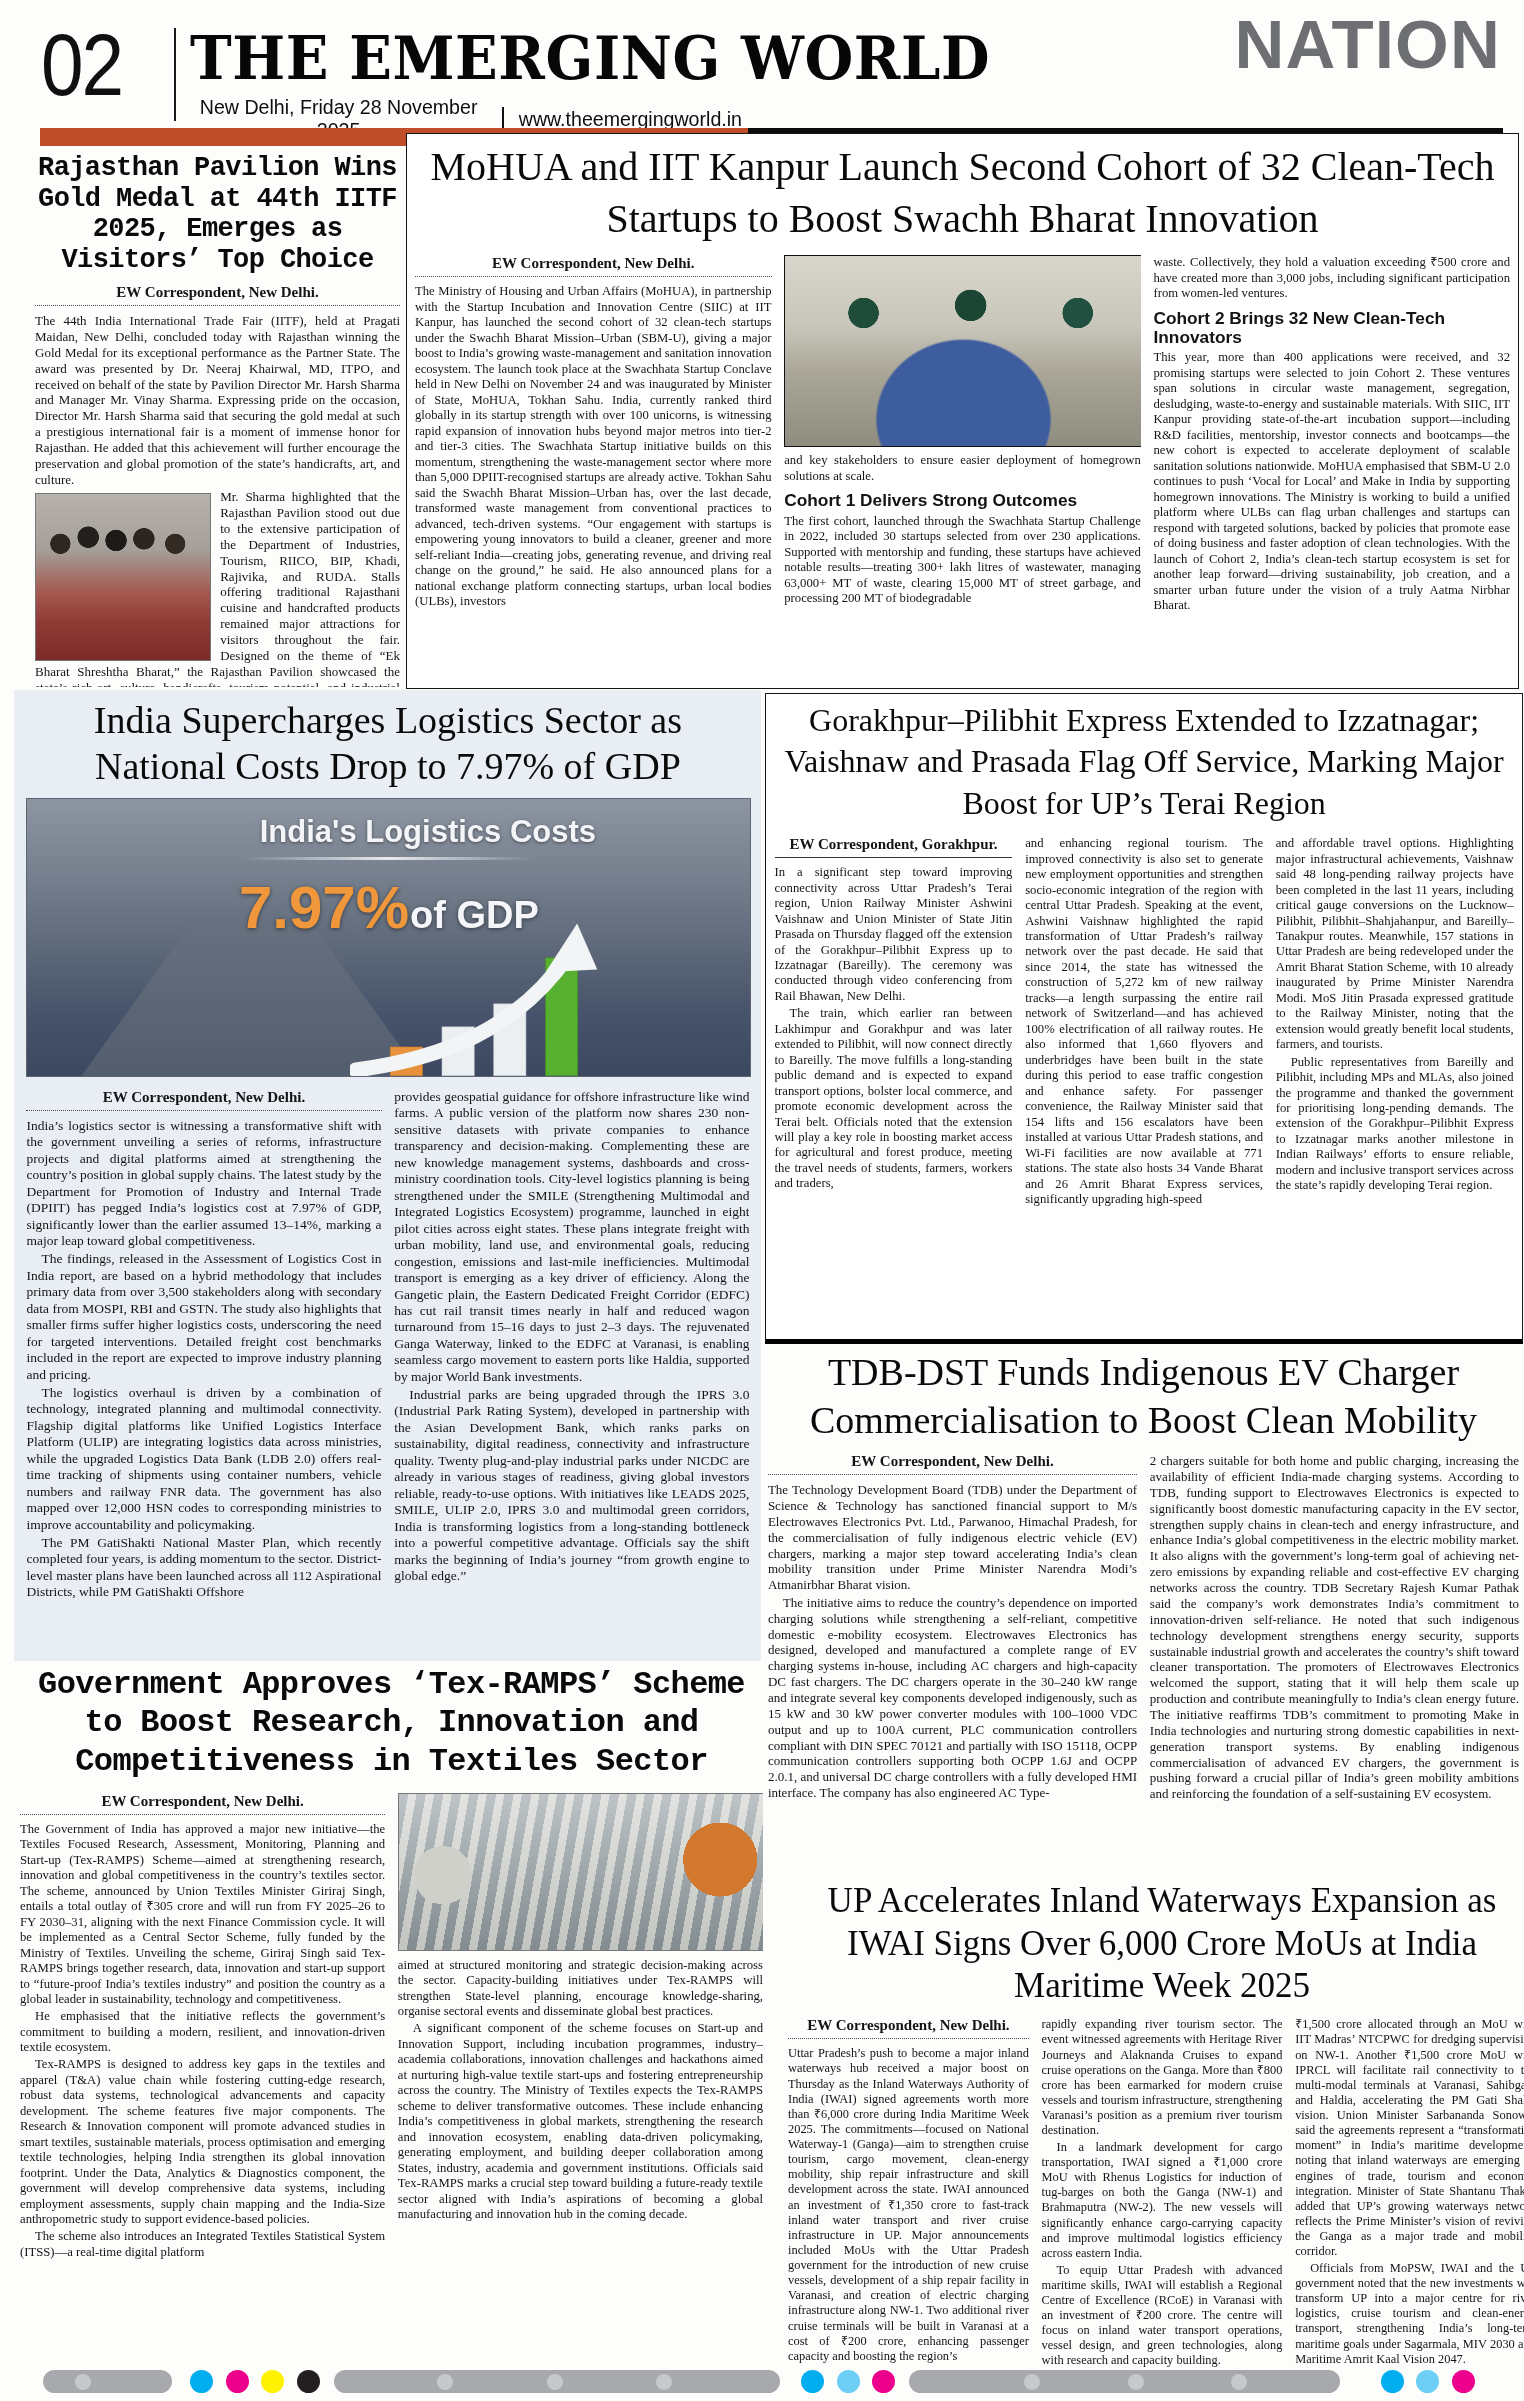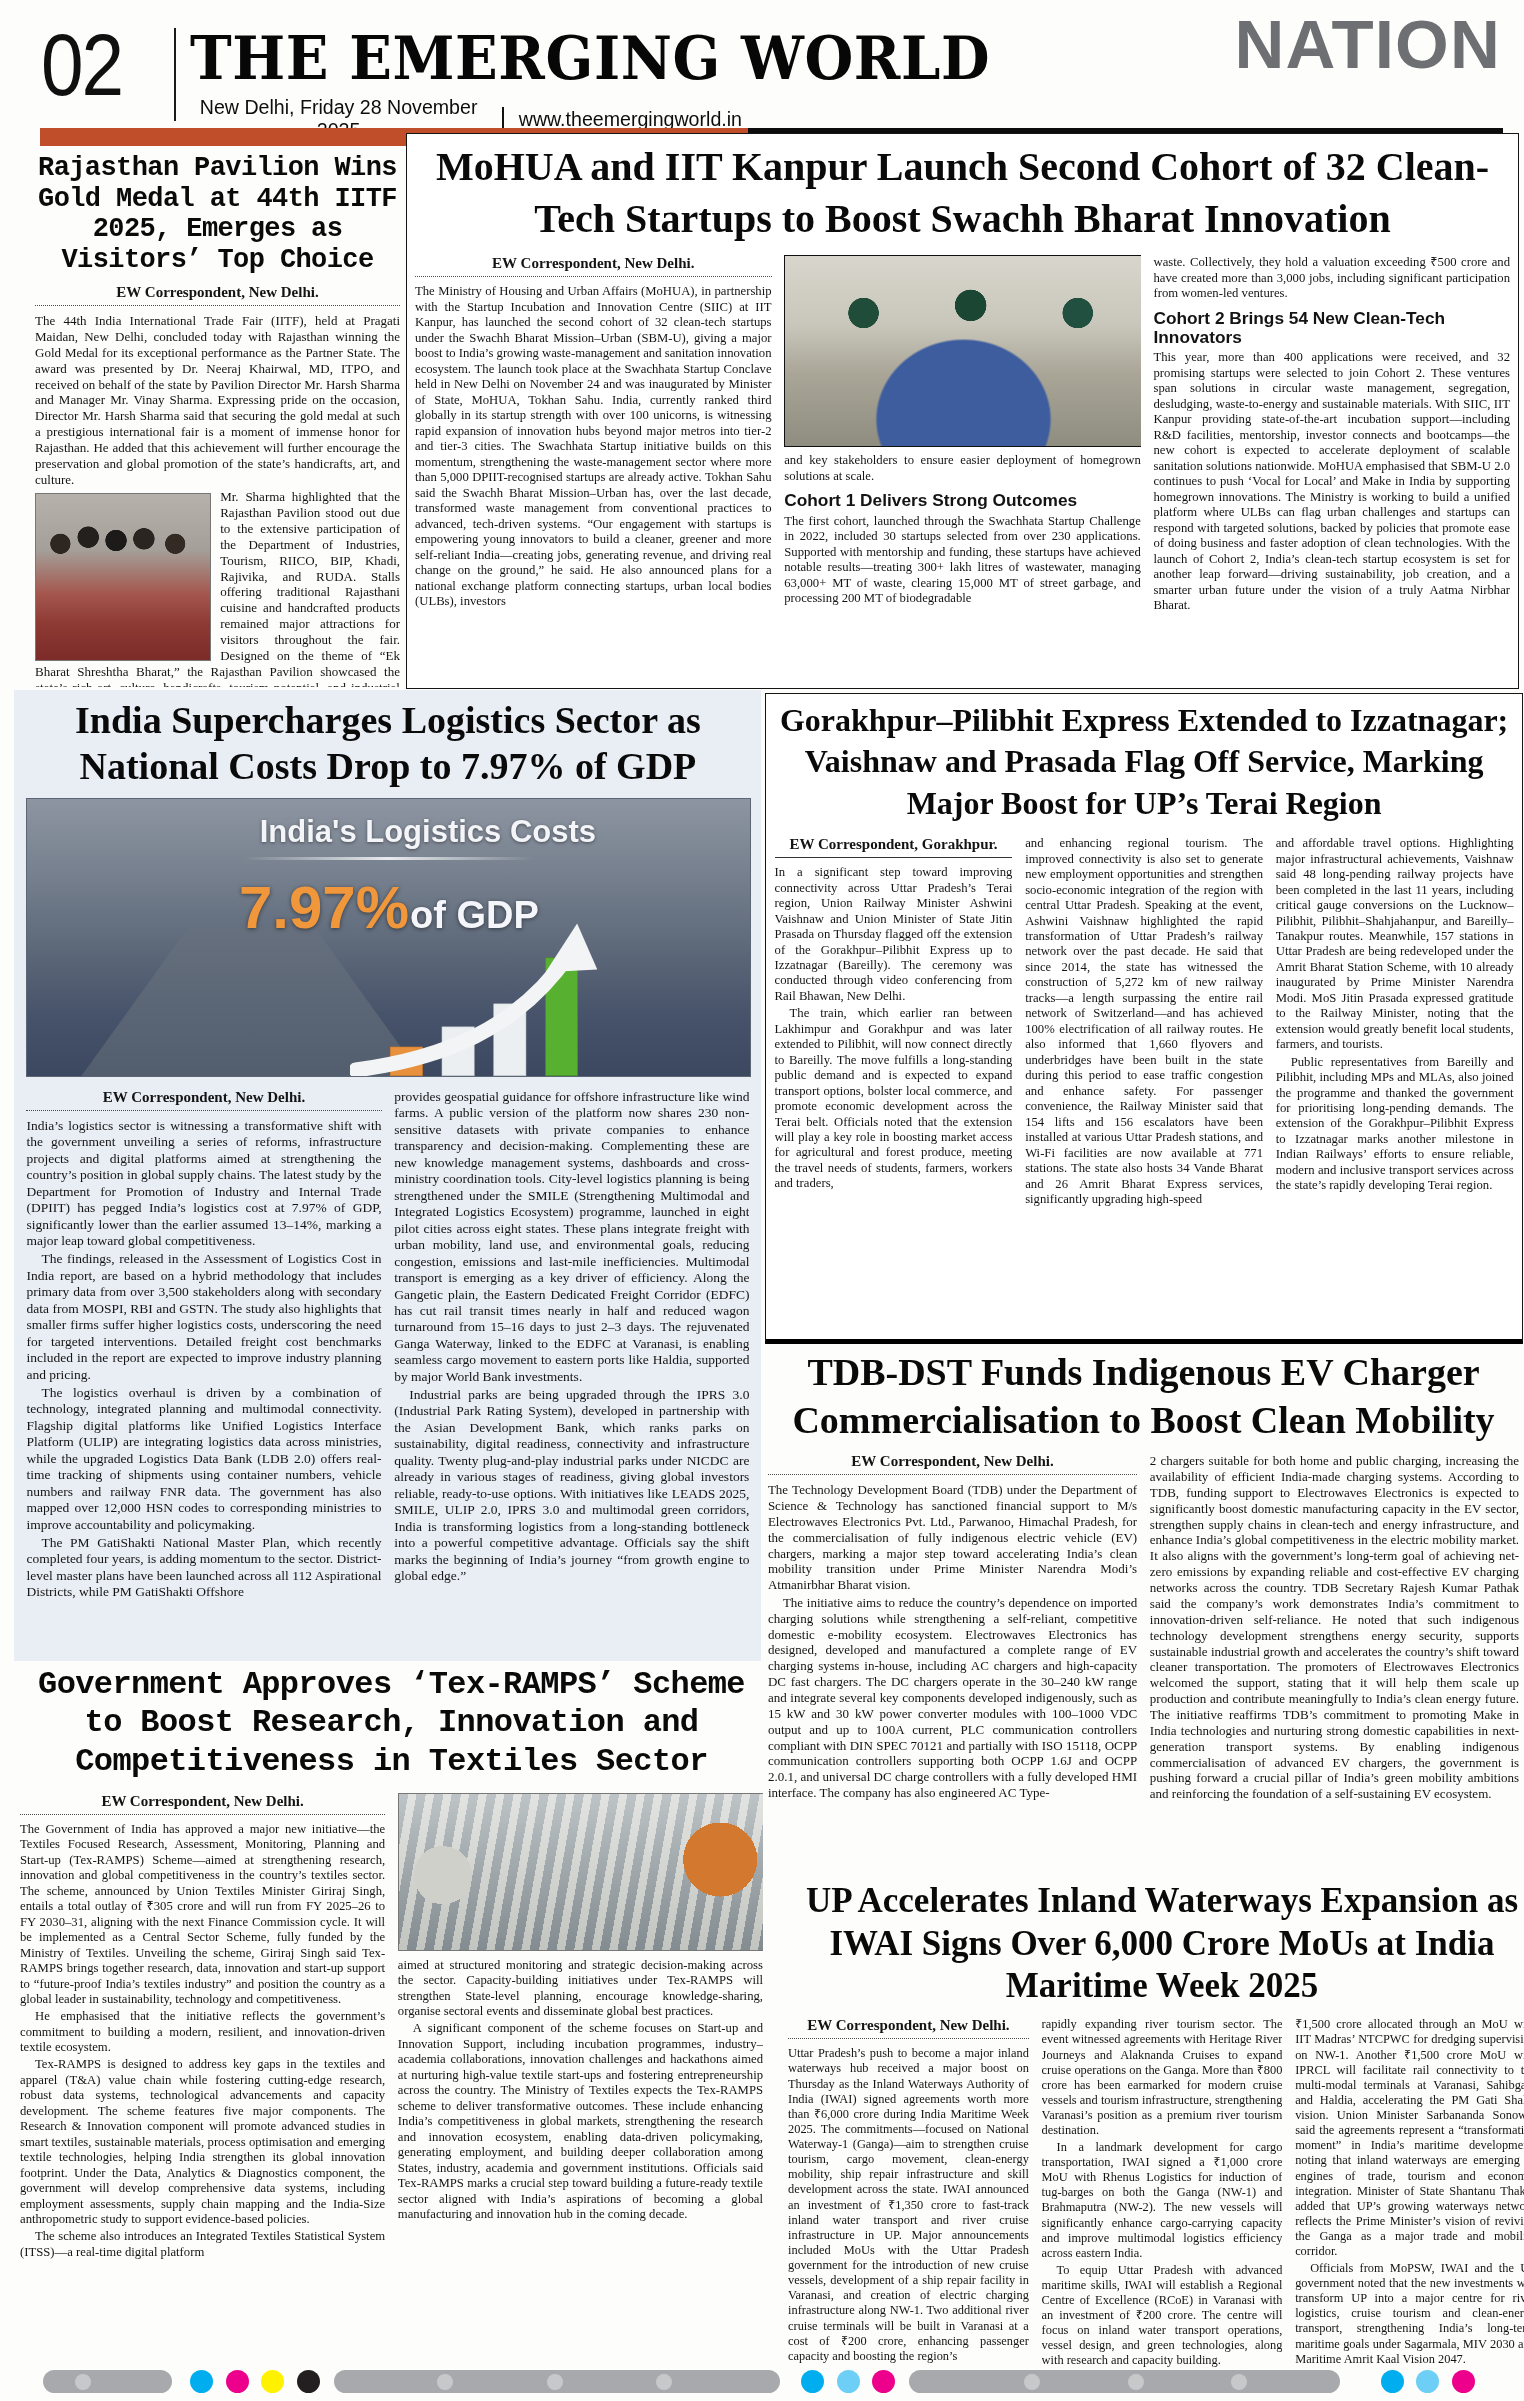--- a/index.html
+++ b/index.html
@@ -9,21 +9,21 @@
   .pagenum{font-family:"Liberation Sans",sans-serif;font-weight:400;font-size:87px;letter-spacing:-2.3px;transform:scaleX(.88);transform-origin:left top;color:#101010;}
   .hdr-vline{width:1.7px;background:#1a1a1a;}
   .masthead{font-family:"DejaVu Serif",serif;font-weight:700;font-size:56px;letter-spacing:0.6px;transform:scaleY(1.08);transform-origin:center top;white-space:nowrap;color:#070707;}
   .dateline-row{display:flex;align-items:center;justify-content:center;gap:15px;font-family:"Liberation Sans",sans-serif;font-size:19.6px;color:#0d0d0d;}
   .dateline-sep{width:1.7px;height:25px;background:#111;}
   .section-label{font-family:"Liberation Sans",sans-serif;font-weight:700;font-size:69px;color:#6d6f72;letter-spacing:1.2px;}
   .topbar{height:18px;}
   
   .art{overflow:hidden;}
   .hl-sans{font-family:Liberation Mono, monospace;font-weight:700;text-align:center;letter-spacing:-0.6px;line-height:1.13;color:#0a0a0a;}
-  .hl-serif{font-family:"Liberation Serif",serif;font-weight:700;text-align:center;line-height:1.22;color:#0a0a0a;}
+  .hl-serif{font-family:"Liberation Serif",serif;font-weight:400;text-align:center;line-height:1.22;color:#0a0a0a;}
   .byline{font-family:"Liberation Serif",serif;font-weight:700;font-size:15px;text-align:center;padding-bottom:4px;border-bottom:1.7px dotted #4a4a4a;margin:0 0 7px;}
   .cols{display:flex;gap:12.7px;align-items:stretch;}
   .col{flex:1 1 0;min-width:0;overflow:hidden;}
   .art p{margin:0 0 1.7px;text-align:justify;line-height:1.22;}
   .art p + p{text-indent:15px;}
   .subhead{font-family:"Liberation Sans",sans-serif;font-weight:700;font-size:17.3px;line-height:1.1;margin:7px 0 3.5px;text-align:left;}
   .boxed{border:1.2px solid #151515;background:#fff;}
   
   .photo{position:relative;border:0.6px solid #8a8a8a;overflow:hidden;}
   .photo-raj{float:left;width:174px;height:166px;margin:3.5px 9.2px 2.3px 0;border:0.6px solid #777;
@@ -104,21 +104,21 @@
         <p>The Ministry of Housing and Urban Affairs (MoHUA), in partnership with the Startup Incubation and Innovation Centre (SIIC) at IIT Kanpur, has launched the second cohort of 32 clean-tech startups under the Swachh Bharat Mission–Urban (SBM-U), giving a major boost to India’s growing waste-management and sanitation innovation ecosystem. The launch took place at the Swachhata Startup Conclave held in New Delhi on November 24 and was inaugurated by Minister of State, MoHUA, Tokhan Sahu. India, currently ranked third globally in its startup strength with over 100 unicorns, is witnessing rapid expansion of innovation hubs beyond major metros into tier-2 and tier-3 cities. The Swachhata Startup initiative builds on this momentum, strengthening the waste-management sector where more than 5,000 DPIIT-recognised startups are already active. Tokhan Sahu said the Swachh Bharat Mission–Urban has, over the last decade, transformed waste management from conventional practices to advanced, tech-driven systems. “Our engagement with startups is empowering young innovators to build a cleaner, greener and more self-reliant India—creating jobs, generating revenue, and driving real change on the ground,” he said. He also announced plans for a national exchange platform connecting startups, urban local bodies (ULBs), investors</p>
       </div>
       <div class="col">
         <div class="photo photo-mohua"></div>
         <p style="margin-top:5.8px;">and key stakeholders to ensure easier deployment of homegrown solutions at scale.</p>
         <div class="subhead">Cohort 1 Delivers Strong Outcomes</div>
         <p class="noind" style="text-indent:0;">The first cohort, launched through the Swachhata Startup Challenge in 2022, included 30 startups selected from over 230 applications. Supported with mentorship and funding, these startups have achieved notable results—treating 300+ lakh litres of wastewater, managing 63,000+ MT of waste, clearing 15,000 MT of street garbage, and processing 200 MT of biodegradable</p>
       </div>
       <div class="col">
         <p>waste. Collectively, they hold a valuation exceeding ₹500 crore and have created more than 3,000 jobs, including significant participation from women-led ventures.</p>
-        <div class="subhead">Cohort 2 Brings 54 New Clean-Tech Innovators</div>
+        <div class="subhead">Cohort 2 Brings 32 New Clean-Tech Innovators</div>
         <p style="text-indent:0;">This year, more than 400 applications were received, and 32 promising startups were selected to join Cohort 2. These ventures span solutions in circular waste management, segregation, desludging, waste-to-energy and sustainable materials. With SIIC, IIT Kanpur providing state-of-the-art incubation support—including R&amp;D facilities, mentorship, investor connects and bootcamps—the new cohort is expected to accelerate deployment of scalable sanitation solutions nationwide. MoHUA emphasised that SBM-U 2.0 continues to push ‘Vocal for Local’ and Make in India by supporting homegrown innovations. The Ministry is working to build a unified platform where ULBs can flag urban challenges and startups can respond with targeted solutions, backed by policies that promote ease of doing business and faster adoption of clean technologies. With the launch of Cohort 2, India’s clean-tech startup ecosystem is set for another leap forward—driving sustainability, job creation, and a smarter urban future under the vision of a truly Aatma Nirbhar Bharat.</p>
       </div>
     </div>
   </div>
 
   <div class="abs art" style="left:14.4px;top:690px;width:747px;height:971px;background:#e9eef5;padding:8px 12px;box-sizing:border-box;">
     <div class="hl-serif" style="font-size:38px;line-height:1.2;">India Supercharges Logistics Sector as National Costs Drop to 7.97% of GDP</div>
     <div class="lg-img" style="margin-top:9.2px;">
       <div class="lg-road"></div>
       <div class="lg-title">India's Logistics Costs</div>

